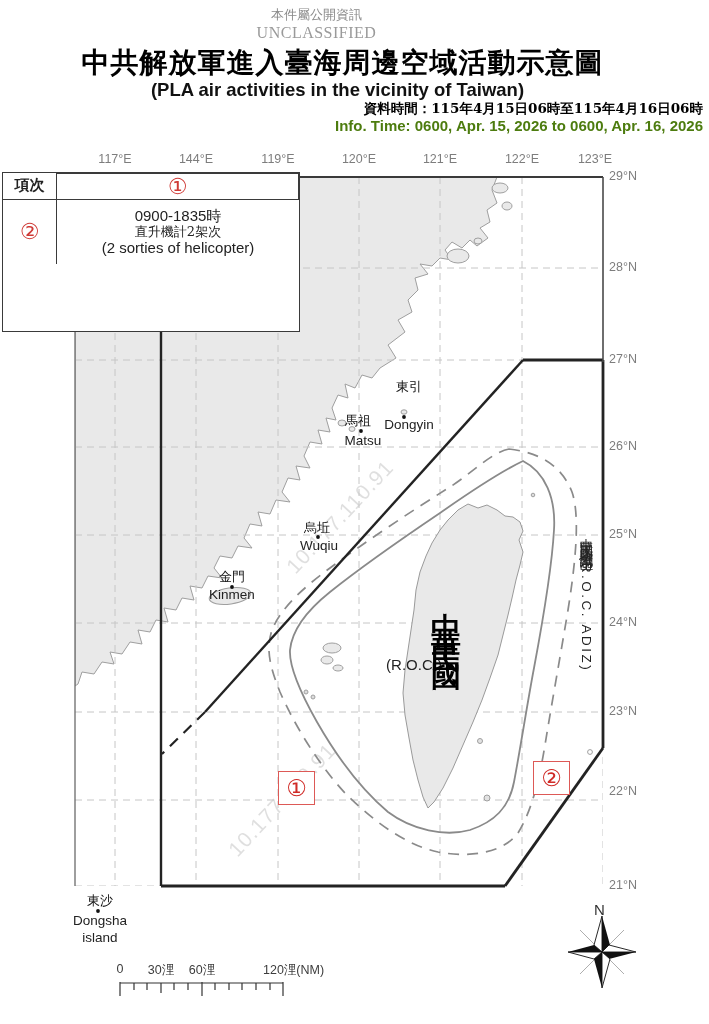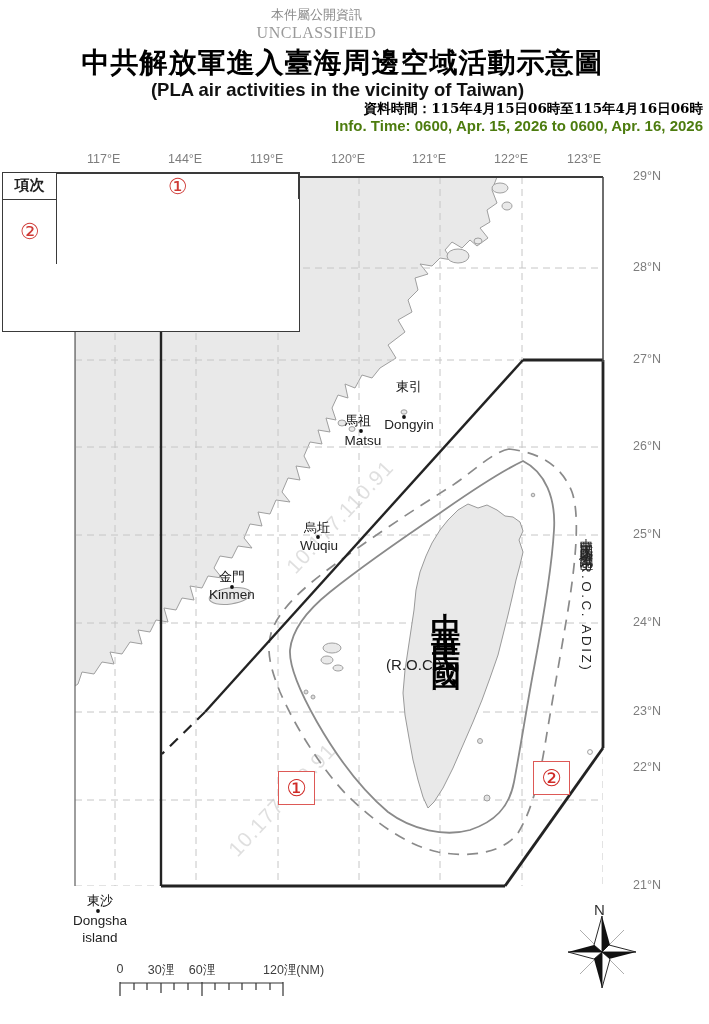--- a/index.html
+++ b/index.html
@@ -12,22 +12,22 @@
   .hdr-class-en{left:0;right:0;top:24px;text-align:center;transform:translateX(-38px);
     font-size:16px;color:#9a9a9a;font-family:"Liberation Serif","DejaVu Serif",serif;letter-spacing:.5px;}
   .hdr-title{left:0;right:0;top:44px;text-align:center;transform:translateX(-12px);
     font-size:28px;font-weight:bold;color:#000;font-family:"DejaVu Serif","Liberation Serif",serif;letter-spacing:1px;}
   .hdr-sub{left:0;right:0;top:79px;text-align:center;transform:translateX(-17px);
     font-size:18.5px;font-weight:bold;color:#111;}
   .hdr-info-zh{right:6px;top:100px;font-size:13.5px;font-weight:bold;color:#000;
     font-family:"DejaVu Serif","Liberation Serif",serif;}
   .hdr-info-en{right:6px;top:117px;font-size:15px;font-weight:bold;color:#4d7c0f;}
   
-  .lon{top:152px;width:56px;margin-left:-28px;font-size:12.5px;color:#7d7d7d;}
-  .lat{left:609px;width:52px;font-size:12.5px;color:#7d7d7d;text-align:right;}
+  .lon{top:152px;width:56px;margin-left:-28px;text-align:center;font-size:12.5px;color:#7d7d7d;}
+  .lat{left:609px;width:52px;font-size:12.5px;color:#7d7d7d;}
   
   .tbl{left:2px;top:172px;width:296px;background:#fff;border:1.6px solid #3a3a3a;
        display:grid;grid-template-columns:54px 1fr;grid-template-rows:26px 65px 67px;z-index:30;}
   .tbl .cell{border-top:1.2px solid #3a3a3a;display:flex;flex-direction:column;
        align-items:center;justify-content:center;line-height:1.15;}
   .tbl .c1{border-right:1.2px solid #3a3a3a;}
   .tbl .hd{border-top:none;font-weight:bold;font-size:15px;
        font-family:"DejaVu Serif","Liberation Serif",serif;}
   .tbl .num{font-size:22px;color:#cf3a36;}
   .t-time{font-size:15px;color:#222;}
@@ -198,34 +198,39 @@
 <div class="abs lon" style="left:522px">122°E</div>
 <div class="abs lon" style="left:595px">123°E</div>
 
 <div class="abs lat" style="top:169px">29°N</div>
 <div class="abs lat" style="top:260px">28°N</div>
 <div class="abs lat" style="top:352px">27°N</div>
 <div class="abs lat" style="top:439px">26°N</div>
 <div class="abs lat" style="top:527px">25°N</div>
 <div class="abs lat" style="top:615px">24°N</div>
 <div class="abs lat" style="top:704px">23°N</div>
-<div class="abs lat" style="top:760px">22°N</div>
+<div class="abs lat" style="top:784px">22°N</div>
 <div class="abs lat" style="top:878px">21°N</div>
 
 <div class="wm" style="left:346px;top:256px">10.177.110.91</div>
 <div class="wm" style="left:340px;top:517px">10.177.110.91</div>
 <div class="wm" style="left:282px;top:800px">10.177.110.91</div>
 
 <div class="tbl abs" style="position:absolute">
   <div class="cell c1 hd">項次</div>
   <div class="cell c1">
     <span class="num">①</span>
   </div>
   <div class="cell c1">
     <span class="num">②</span>
+  </div>
+  <div class="cell">
+    <span class="t-time">0900-1835時</span>
+    <span class="t-zh">直升機計2架次</span>
+    <span class="t-en">(2 sorties of helicopter)</span>
   </div>
 </div>
 
 <div class="pl pl-zh" style="left:409px;top:387px">東引</div>
 <div class="pl pl-en" style="left:409px;top:424px">Dongyin</div>
 <div class="pl pl-zh" style="left:358px;top:421px">馬祖</div>
 <div class="pl pl-en" style="left:363px;top:440px">Matsu</div>
 <div class="pl pl-zh" style="left:317px;top:528px">烏坵</div>
 <div class="pl pl-en" style="left:319px;top:545px">Wuqiu</div>
 <div class="pl pl-zh" style="left:232px;top:577px">金門</div>

